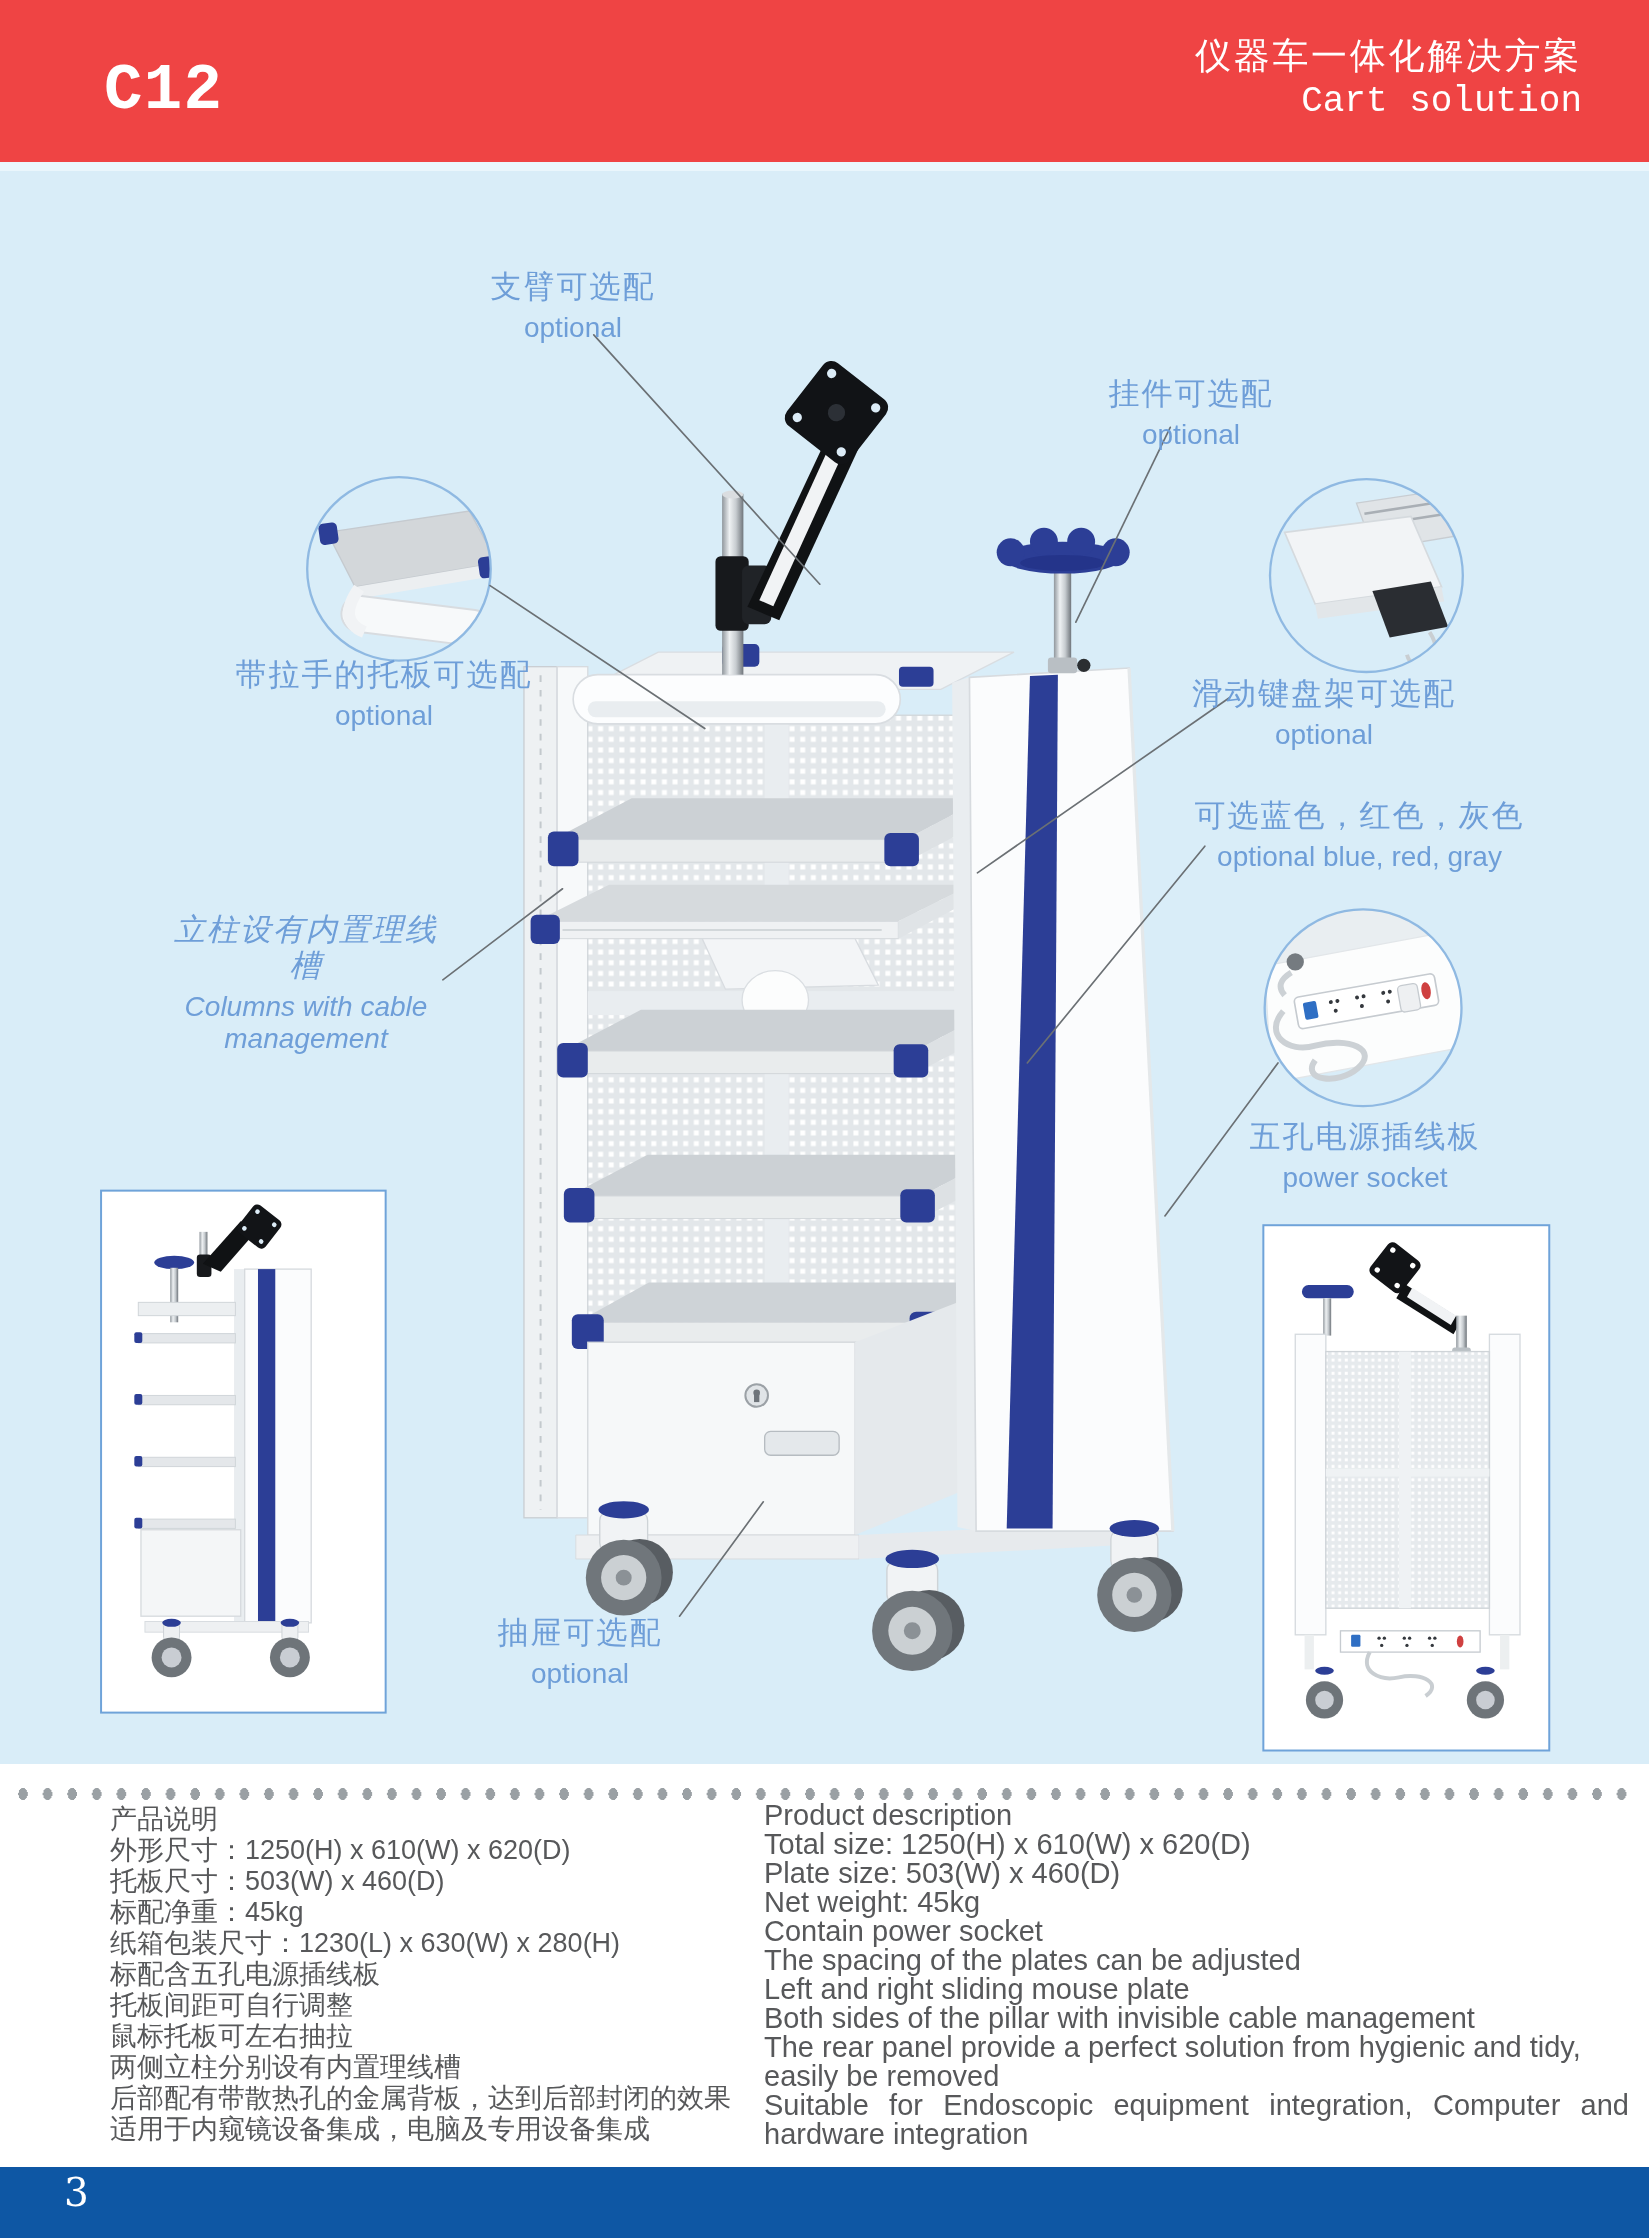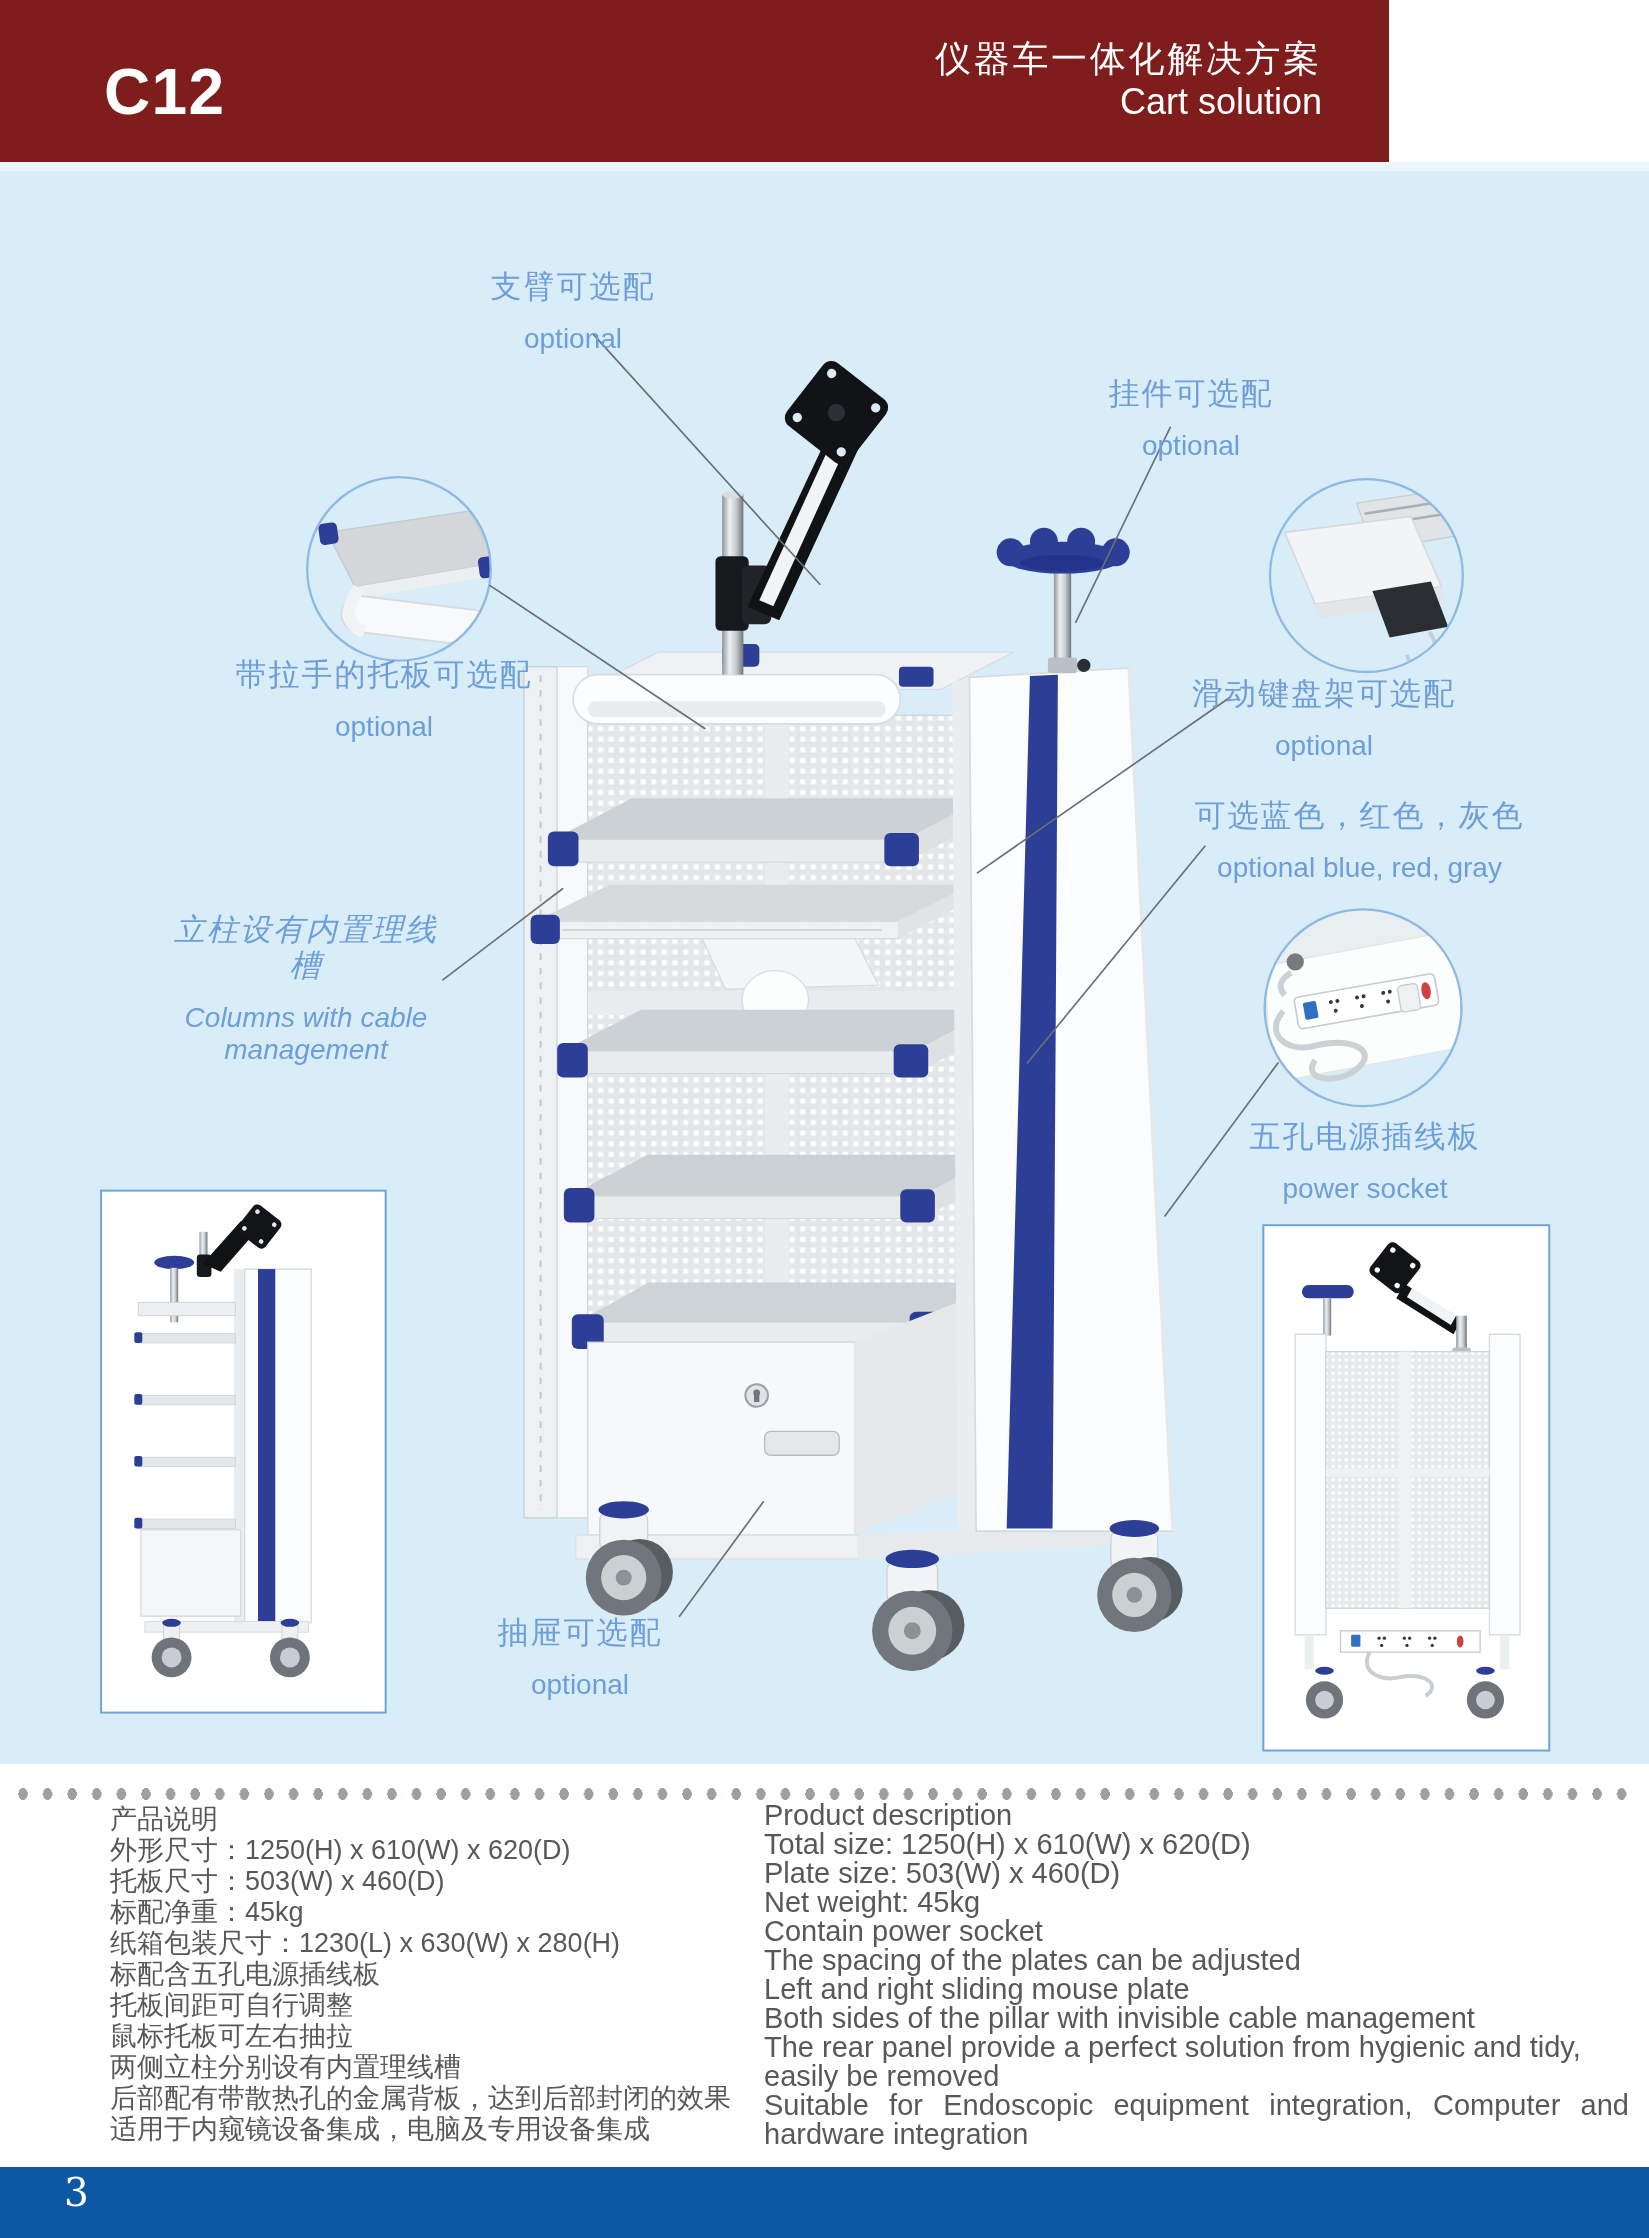--- a/index.html
+++ b/index.html
@@ -2,33 +2,33 @@
 <html style="font-size:10.6px"><head>
 <meta charset="utf-8">
 <style>
   html,body{margin:0;padding:0;}
   body{
     width:1649px;height:2239px;position:relative;background:#ffffff;
     font-family:"Liberation Sans","DejaVu Sans",sans-serif;
     overflow:hidden;
   }
   
-  .header{position:absolute;left:0;top:0;width:1389px;height:162px;background:#7f1d1d;}
+  .header{position:absolute;left:0;top:0;width:1649px;height:162px;background:#ef4444;font-family:Liberation Mono, monospace;}
   .model{position:absolute;left:104px;top:55px;color:#ffffff;font-size:64px;font-weight:bold;letter-spacing:1.3px;}
   .header-title{position:absolute;right:67px;top:37px;text-align:right;color:#ffffff;}
   .header-title .t1{font-size:36px;line-height:44px;letter-spacing:2.7px;}
   .header-title .t2{font-size:36px;line-height:41px;}
   .header-gap{position:absolute;left:0;top:162px;width:1649px;height:9.3px;background:#eaf6fc;}
   
   .main-bg{position:absolute;left:0;top:171px;width:1649px;height:1593px;background:#d9edf8;}
   svg.art{position:absolute;left:0;top:0;width:1649px;height:2239px;pointer-events:none;}
   
   .callout{position:absolute;text-align:center;color:#6e9ed8;z-index:5;}
   .callout .zh{font-size:31px;line-height:36px;letter-spacing:2px;}
-  .callout .en{font-size:28px;line-height:32px;margin-top:18px;}
+  .callout .en{font-size:28px;line-height:32px;margin-top:7px;}
   .callout.w520{width:346px;}
   .callout.w600{width:399px;}
   .callout.w400{width:266px;font-style:italic;}
   
   .dots{position:absolute;left:17.3px;top:1788px;width:1615px;height:12px;
     background-image:radial-gradient(4.7px 6px at 6px 6px,#9aa0a4 97%,rgba(0,0,0,0) 100%);
     background-size:24.6px 12px;background-repeat:repeat-x;}
   
   .desc{position:absolute;color:#57585a;z-index:5;}
   .desc-zh{left:110px;top:1804px;width:665px;font-size:27px;line-height:31px;}

